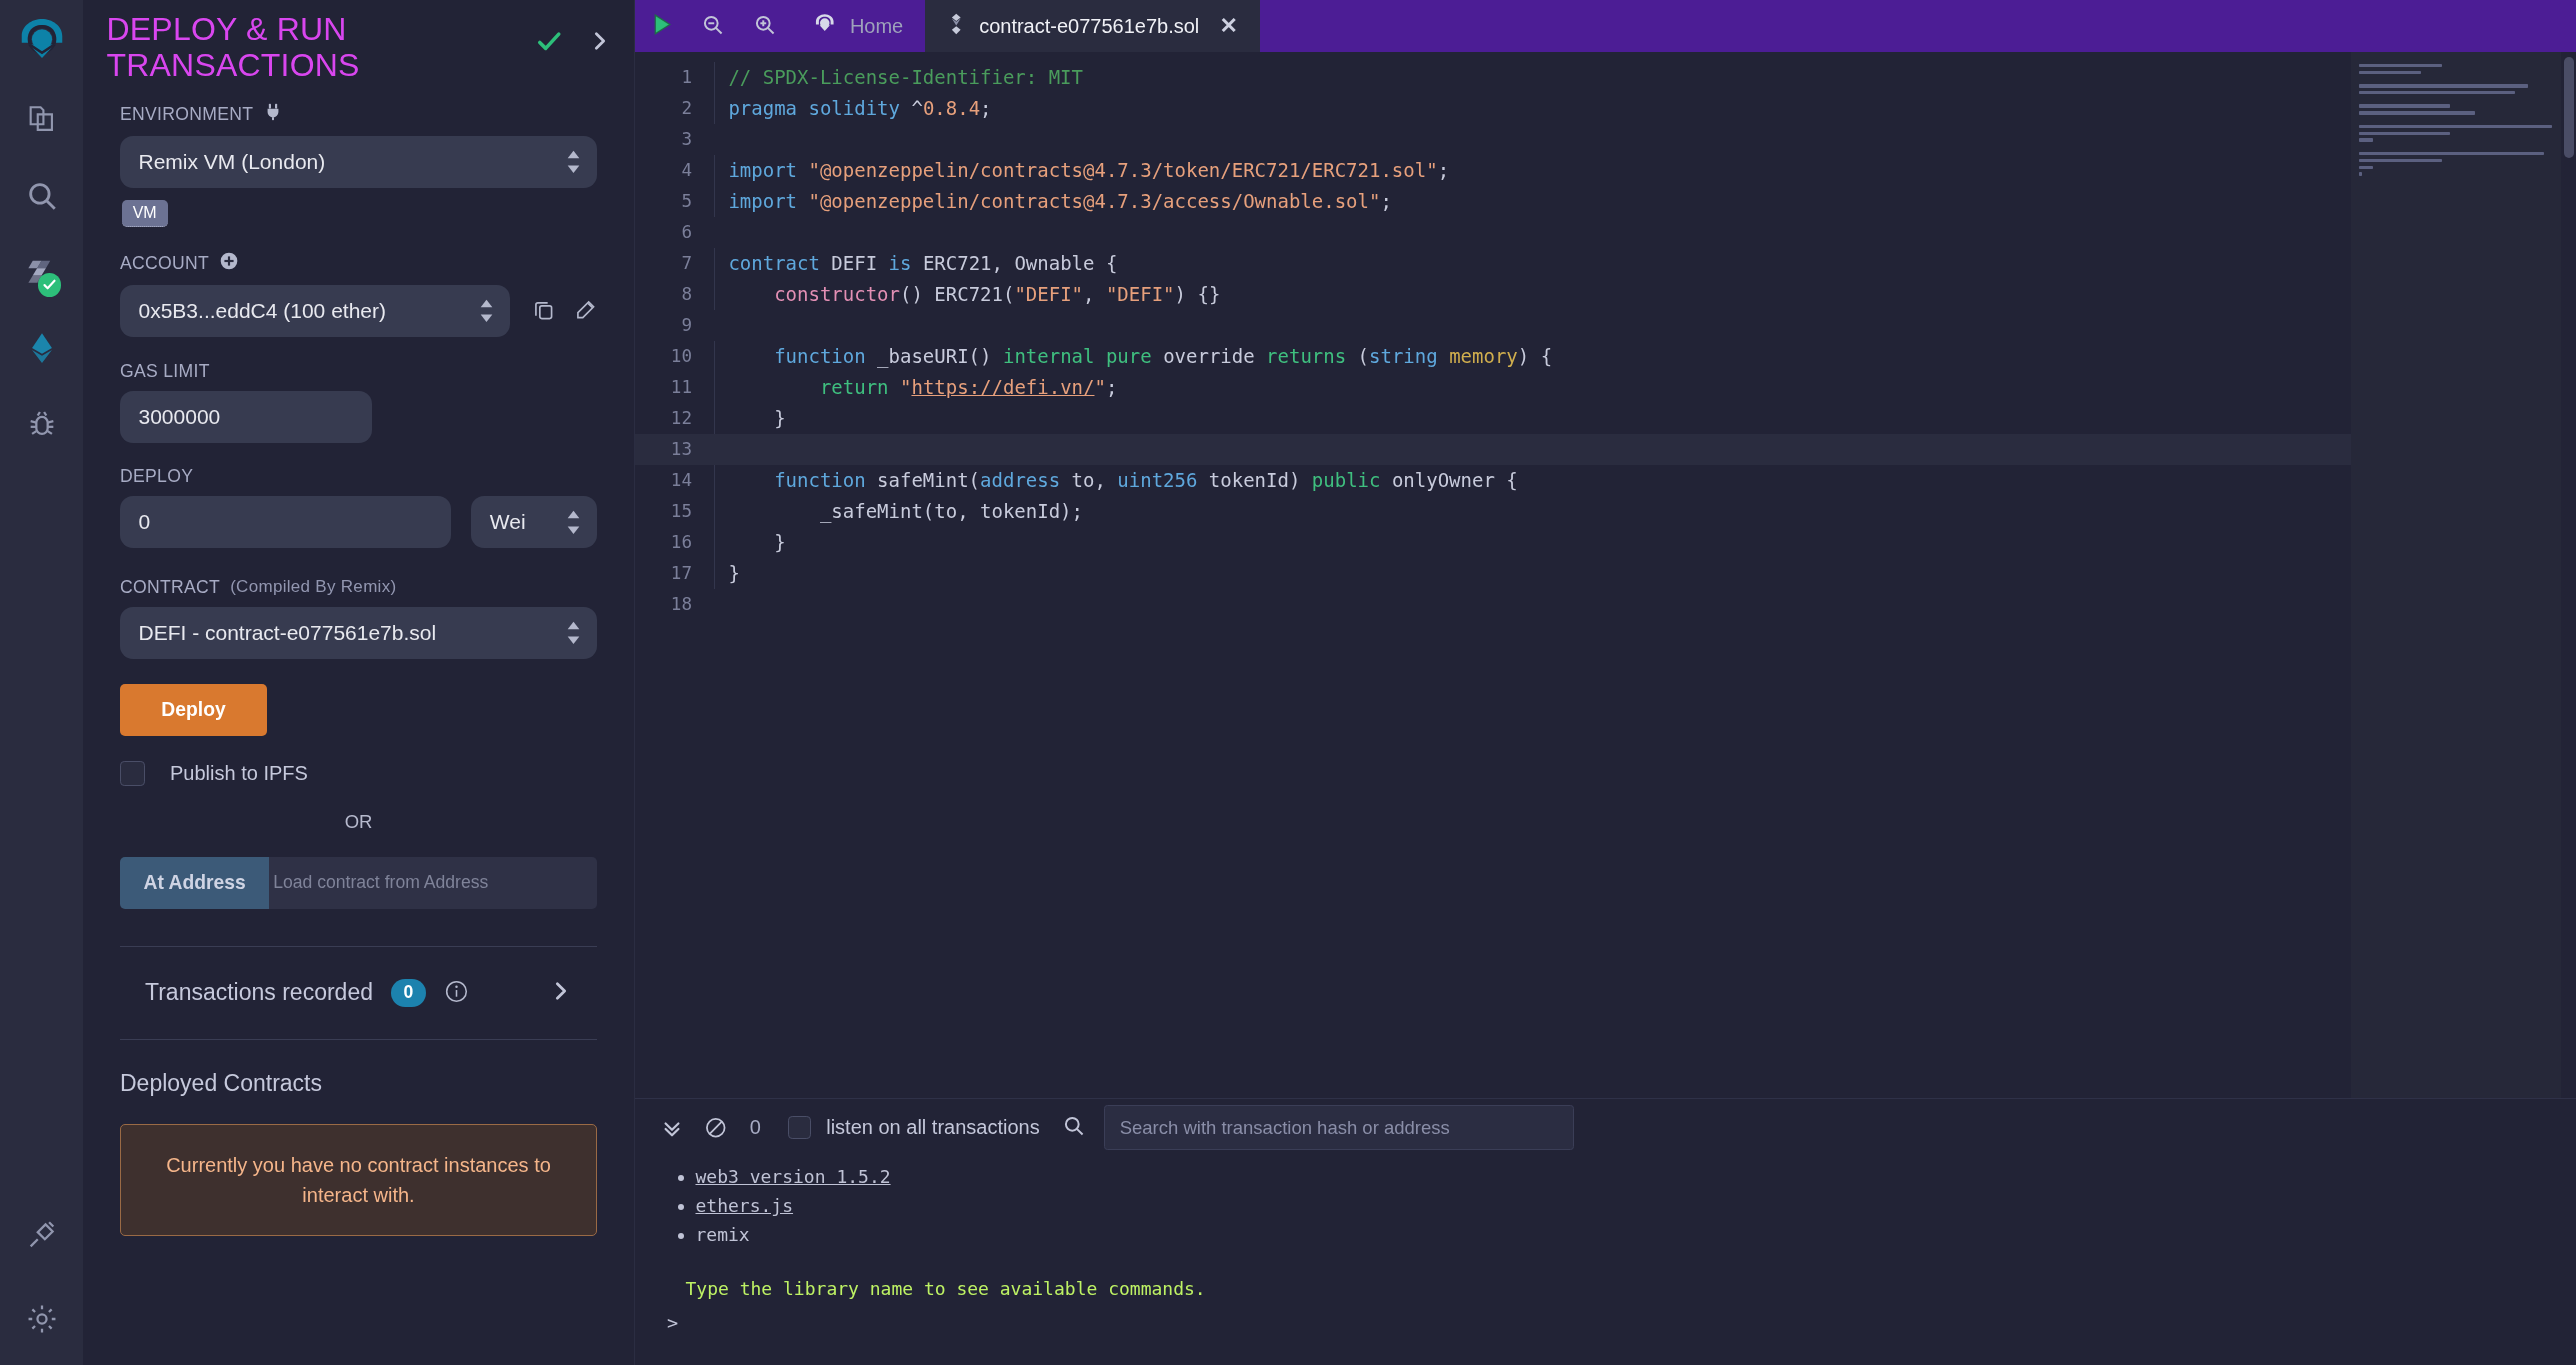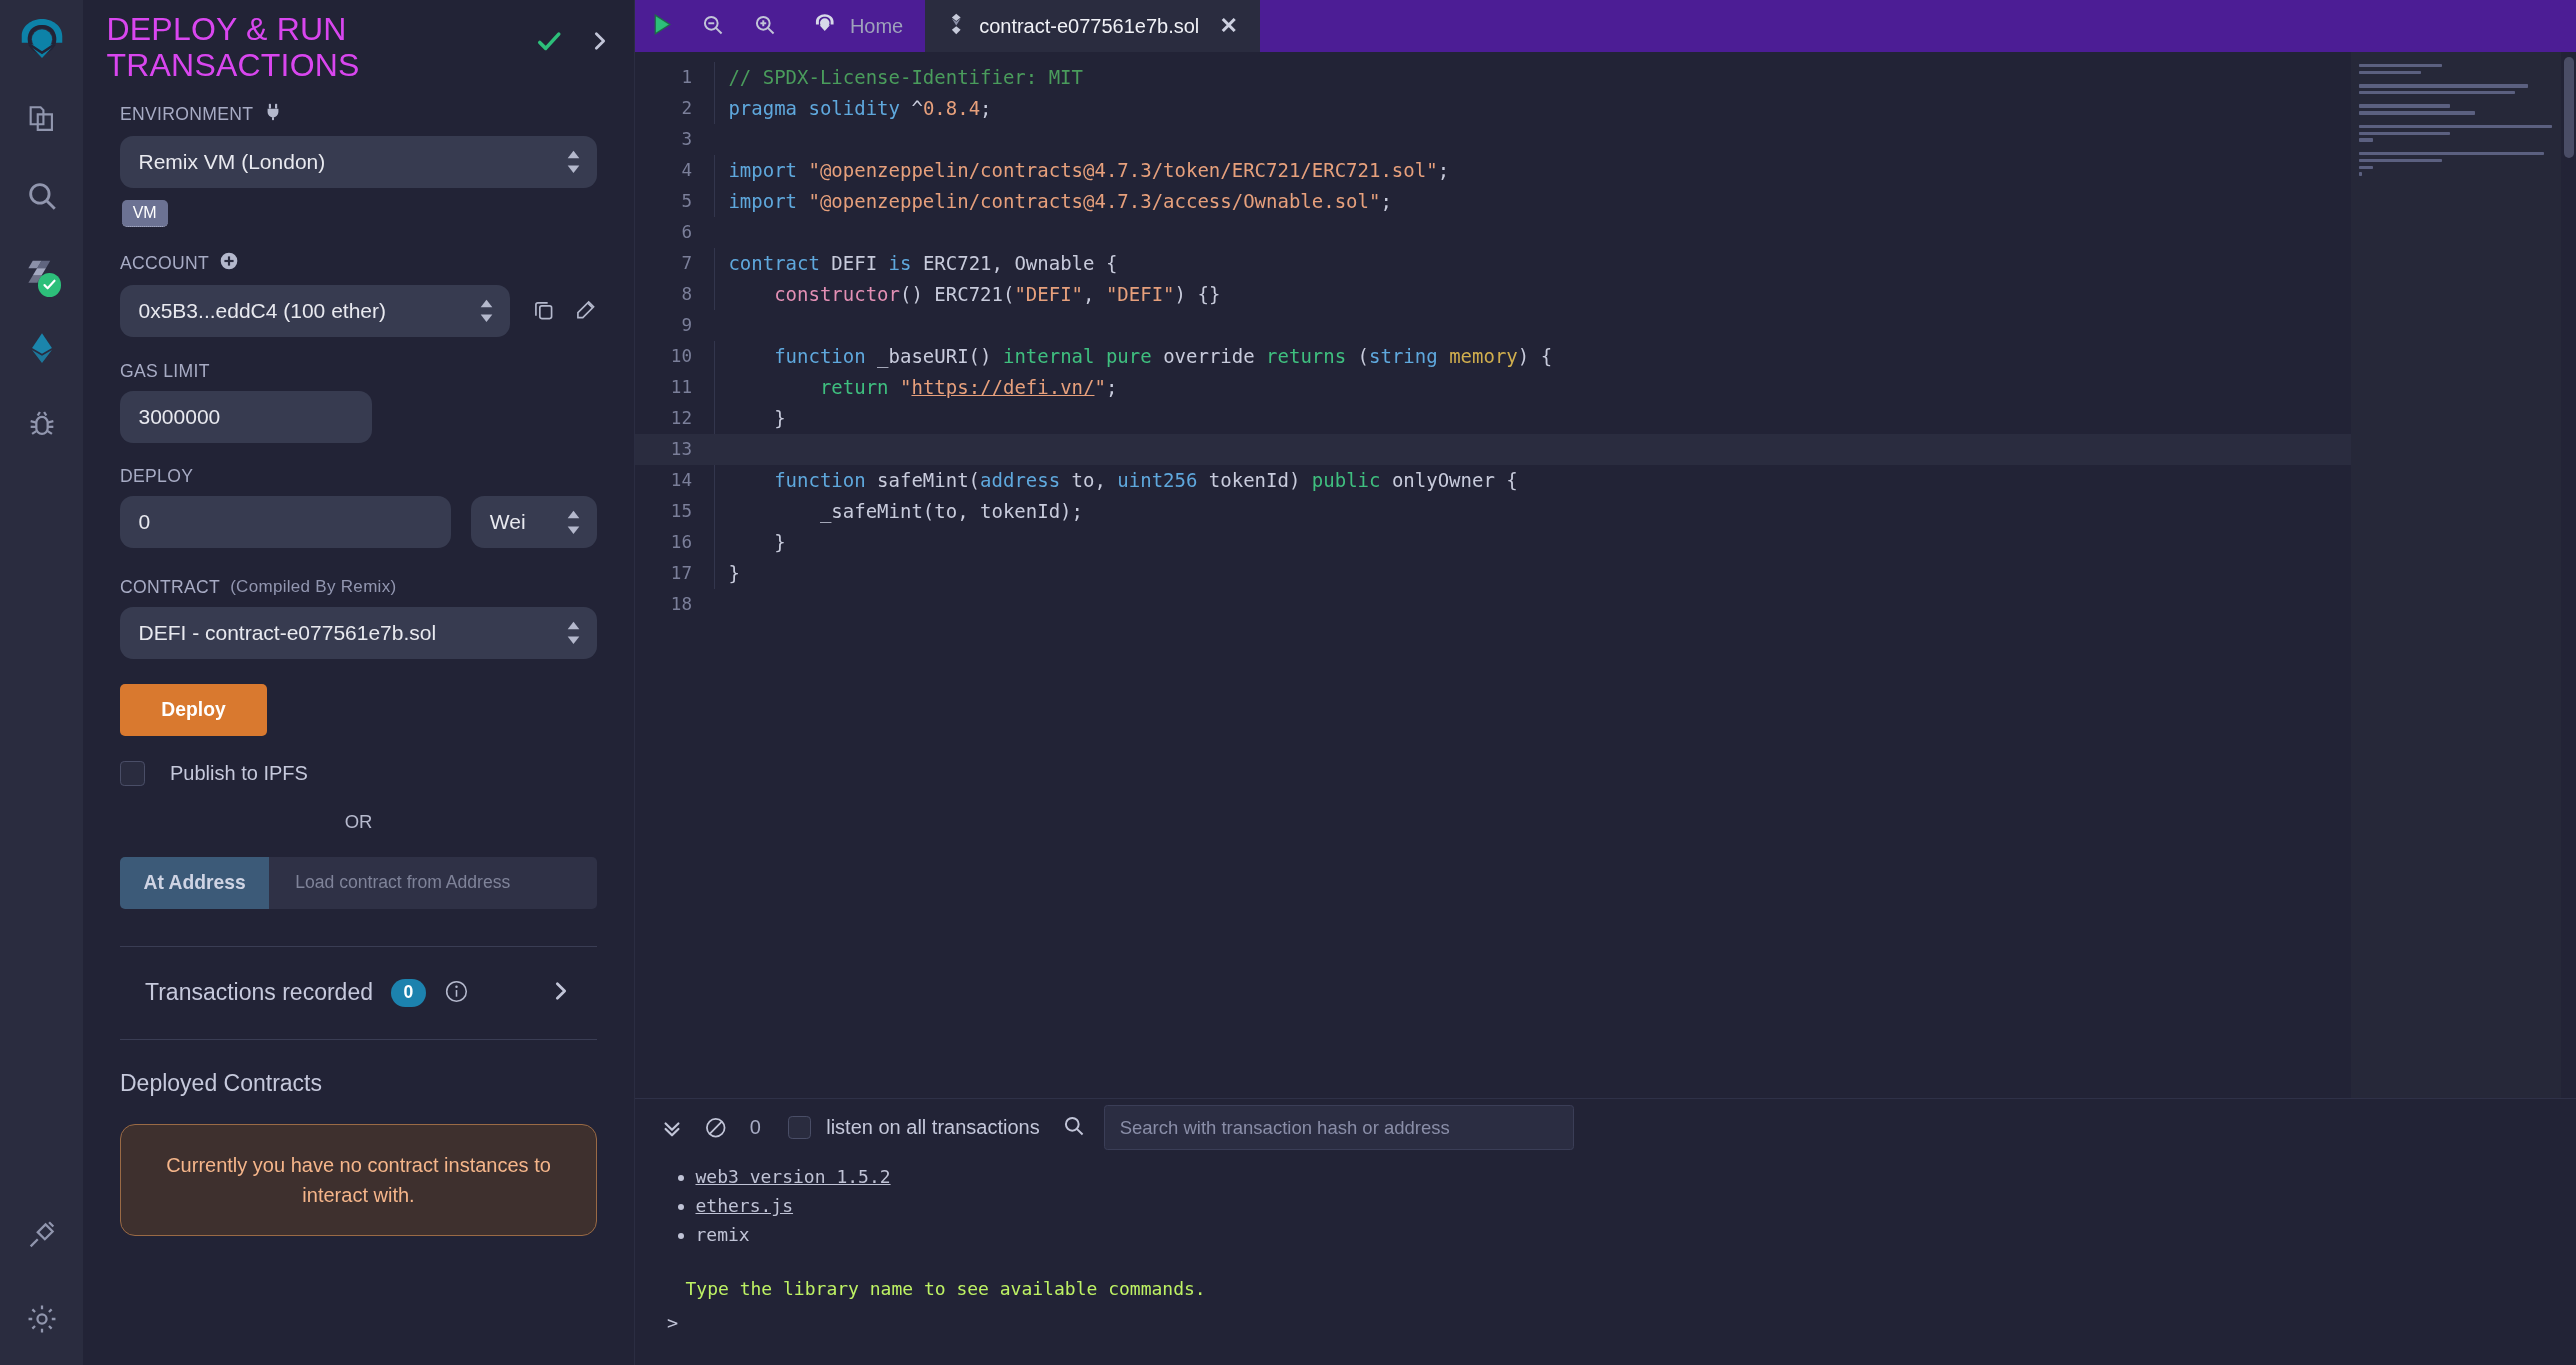--- a/index.html
+++ b/index.html
@@ -97,41 +97,41 @@
   .or { text-align: center; color: #b6b9cd; font-size: 18.5px; margin-top: 25px; }
   .ataddr-row { display: flex; margin-top: 23.5px; border-radius: 5px; overflow: hidden; }
   .ataddr-btn {
     background: #3c5a78; color: #cfd4e4; font-size: 19.3px; font-weight: bold;
     padding: 0 23.5px; height: 52px; display: flex; align-items: center;
     justify-content: center; cursor: pointer; border: none;
     font-family: "Liberation Sans", sans-serif;
   }
   .ataddr-inp {
     flex: 1 1 auto; height: 52px; background: #2f3146; border: none;
-    color: #7f8399; font-size: 17.6px; padding: 0 26px;
+    color: #7f8399; font-size: 17.6px; padding: 0 4px;
     font-family: "Liberation Sans", sans-serif;
   }
   .ataddr-inp::placeholder { color: #7f8399; }
 
   .divider-box {
     margin: 37px 37px 0 37px; border: 0.8px solid #3a3d54;
     border-left: none; border-right: none; padding: 32px 25px;
     display: flex; align-items: center; justify-content: space-between;
   }
   .tx-left { display: flex; align-items: center; gap: 18px; }
   .tx-title { color: #c6c9dc; font-size: 23px; }
   .count-badge {
     background: #1c82ae; color: #fff; font-size: 17.6px; font-weight: bold;
     min-width: 35px; height: 28.5px; border-radius: 14.3px;
     display: flex; align-items: center; justify-content: center; padding: 0 10px;
   }
   .sec-title { color: #c6c9dc; font-size: 23px; padding: 30px 37px 0 37px; }
   .warn-box {
     margin: 27px 37px 0 37px; background: #3e302e; border: 0.8px solid #9a6a45;
-    border-radius: 15px; padding: 25px 20px; text-align: center;
+    border-radius: 5px; padding: 25px 20px; text-align: center;
     color: #f5b58a; font-size: 20px; line-height: 1.5;
   }
 
   
   .main { flex: 1 1 auto; display: flex; flex-direction: column; height: 1365px; min-width: 0; }
   .tabbar { height: 52px; background: #4c1d95; display: flex; align-items: stretch; flex: 0 0 52px; }
   .tb-icon {
     width: 52px; display: flex; align-items: center; justify-content: center; cursor: pointer;
   }
   .tab {

